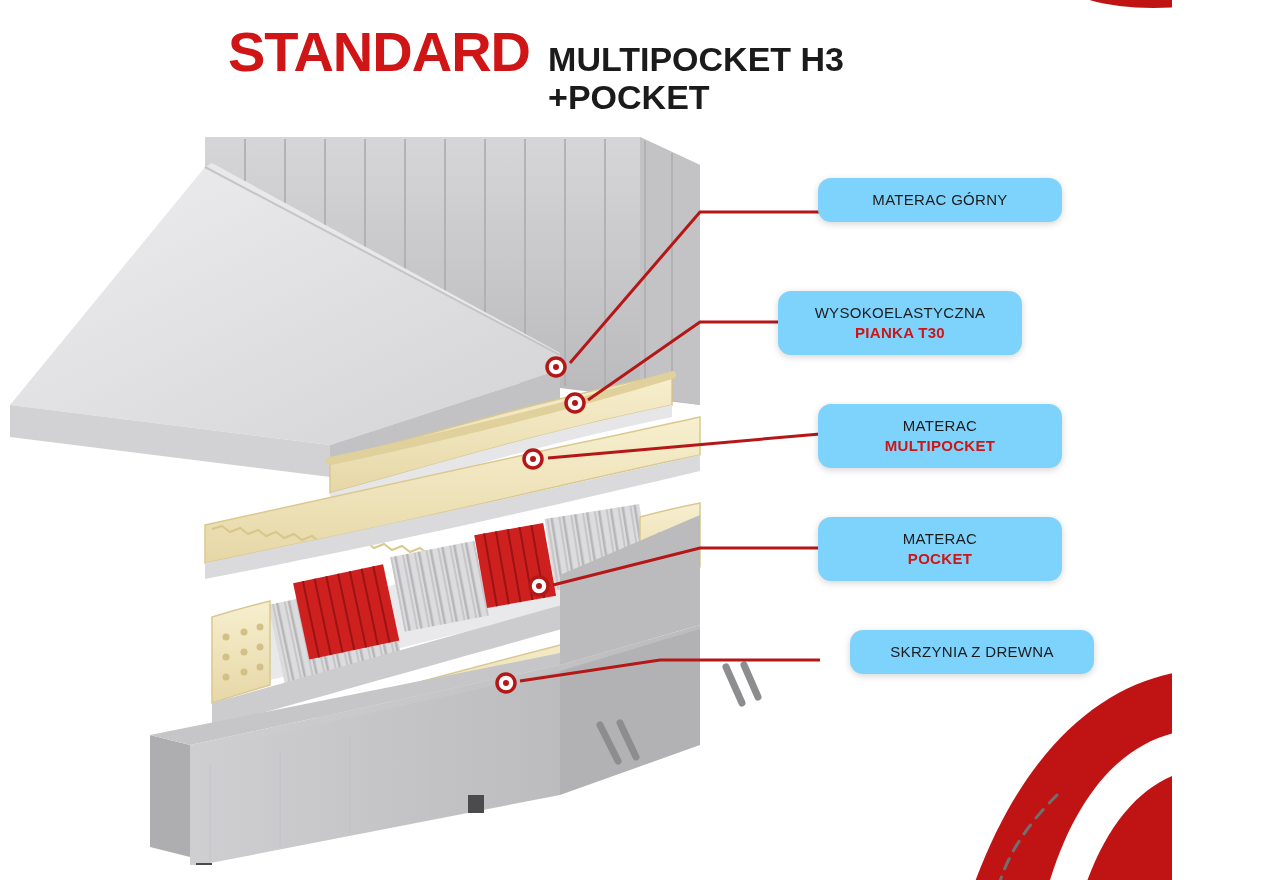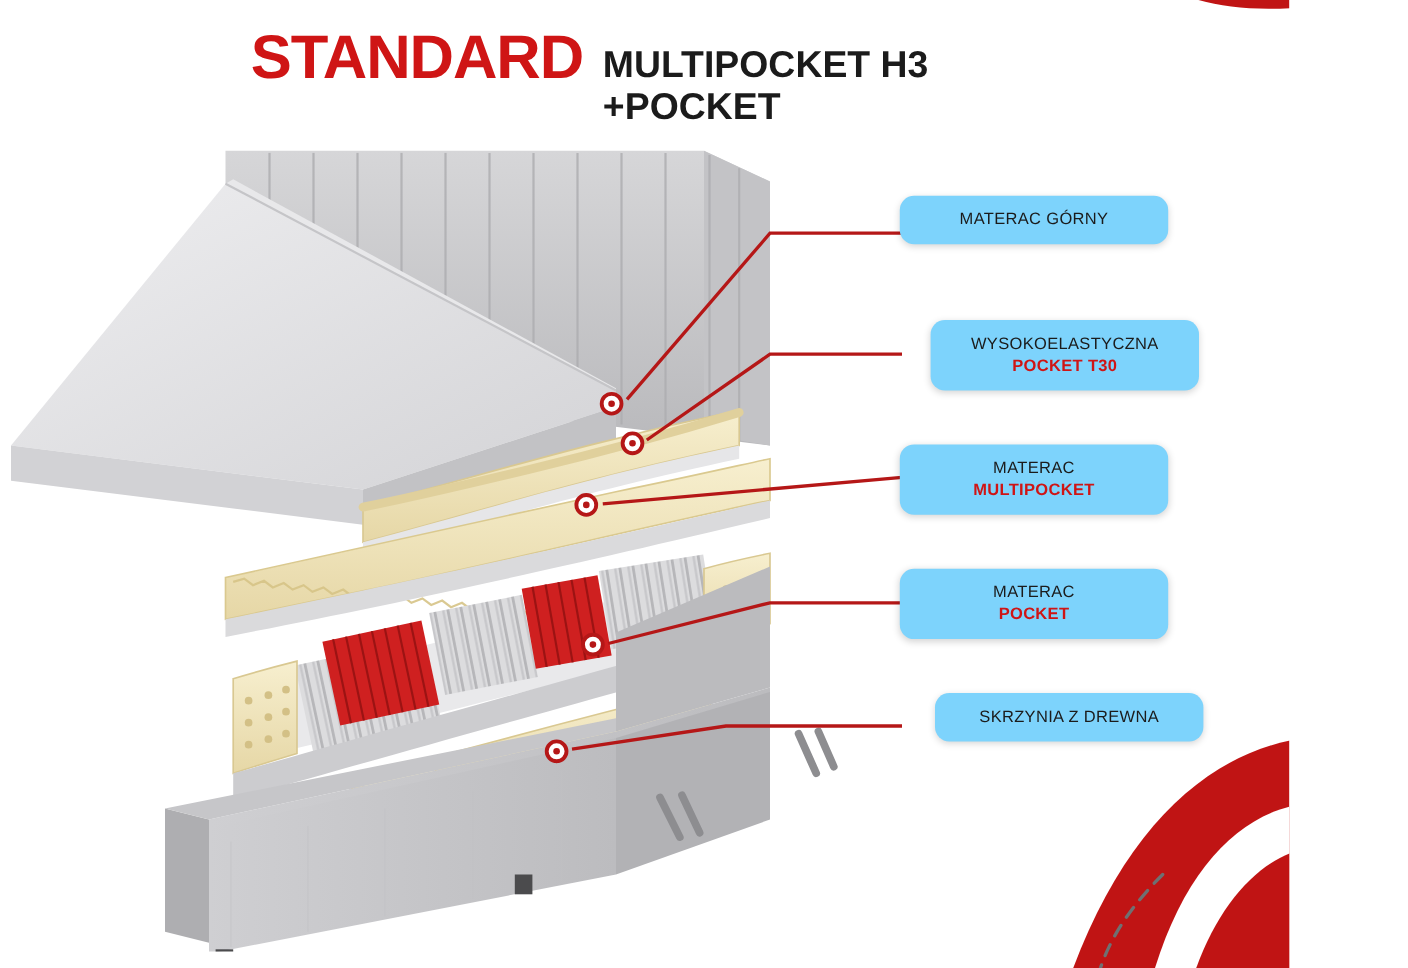--- a/index.html
+++ b/index.html
@@ -93,21 +93,21 @@
     font-size: 15px;
     font-weight: bold;
     color: #cf1515;
     letter-spacing: 0.3px;
   }
   .callout.dark2 .l2 {
     color: #1b1b1b;
     font-weight: normal;
   }
   #callout-0 { left: 818px; top: 178px; }
-  #callout-1 { left: 846px; top: 291px; }
+  #callout-1 { left: 778px; top: 291px; }
   #callout-2 { left: 818px; top: 404px; }
   #callout-3 { left: 818px; top: 517px; }
   #callout-4 { left: 850px; top: 630px; text-align: center; }
 
   
   #leaders {
     position: absolute;
     left: 0; top: 0;
     width: 1280px; height: 880px;
     pointer-events: none;
@@ -374,21 +374,21 @@
       <circle cx="506" cy="683" r="3" fill="#b51717"></circle>
     </g>
   </svg>
 
   <div class="callout" id="callout-0">
     <span class="l1">MATERAC GÓRNY</span>
   </div>
 
   <div class="callout" id="callout-1">
     <span class="l1">WYSOKOELASTYCZNA</span>
-    <span class="l2">POCKET T30</span>
+    <span class="l2">PIANKA T30</span>
   </div>
 
   <div class="callout" id="callout-2">
     <span class="l1">MATERAC</span>
     <span class="l2">MULTIPOCKET</span>
   </div>
 
   <div class="callout" id="callout-3">
     <span class="l1">MATERAC</span>
     <span class="l2">POCKET</span>

